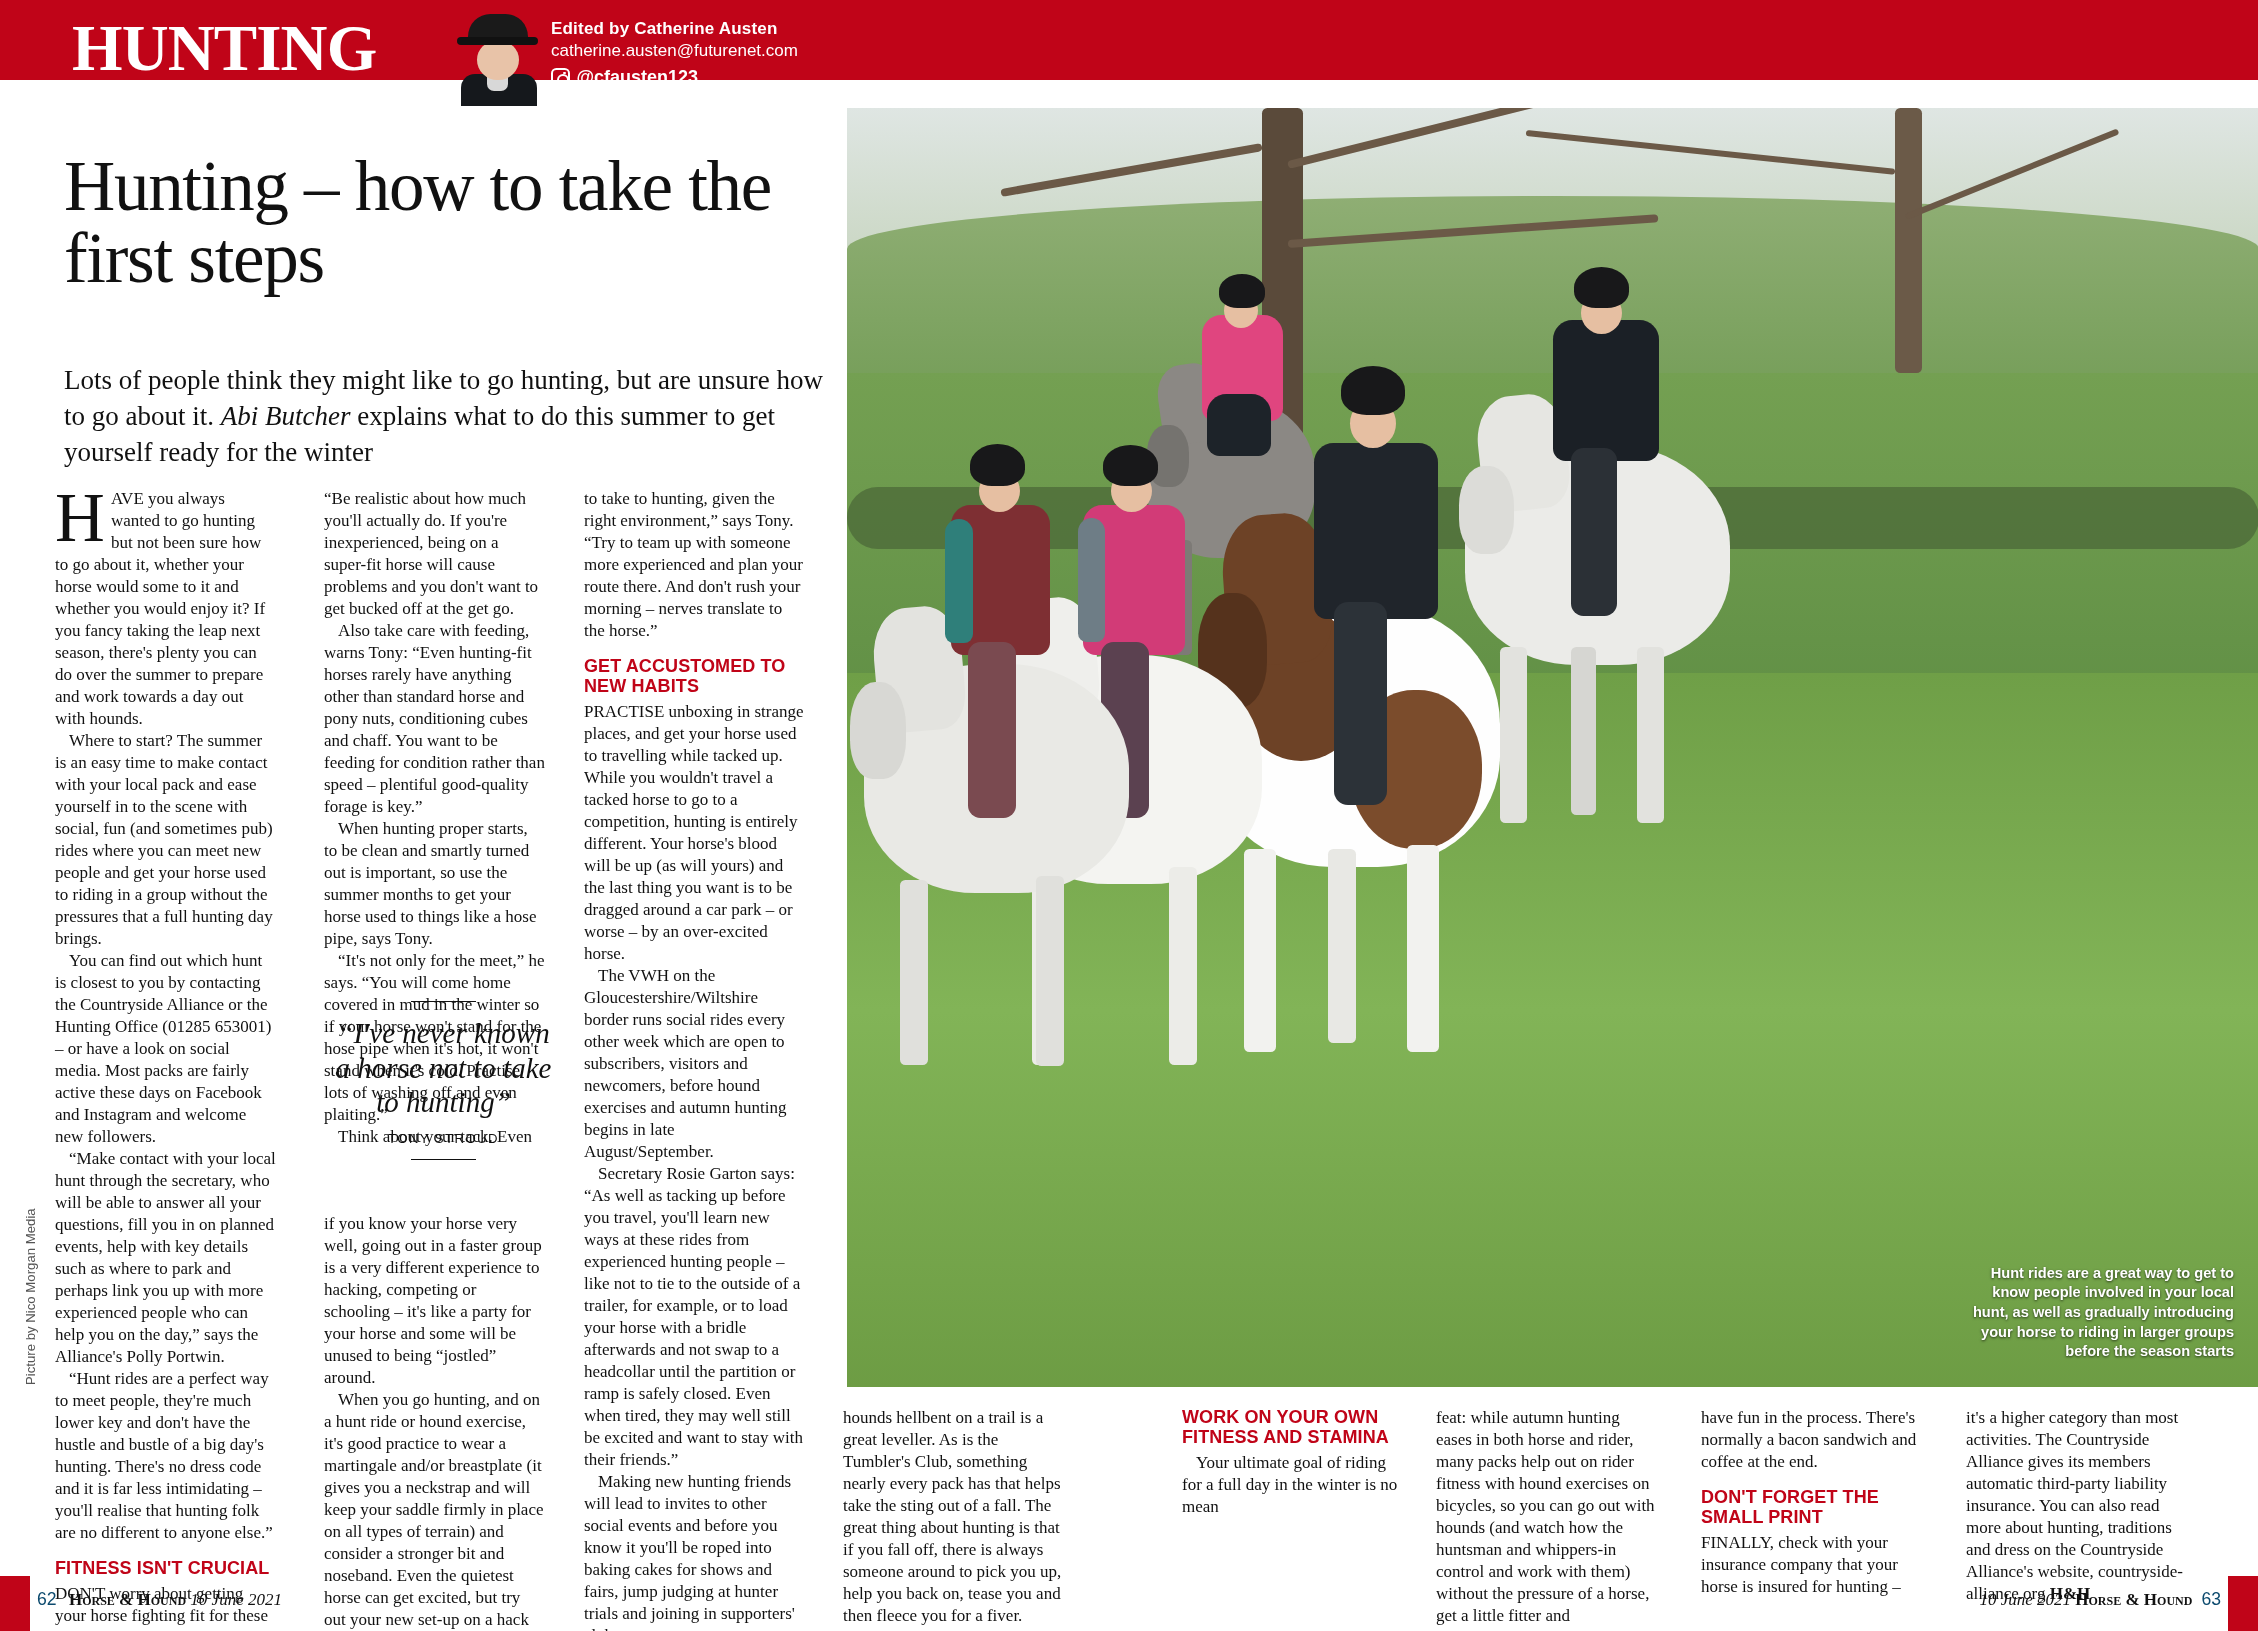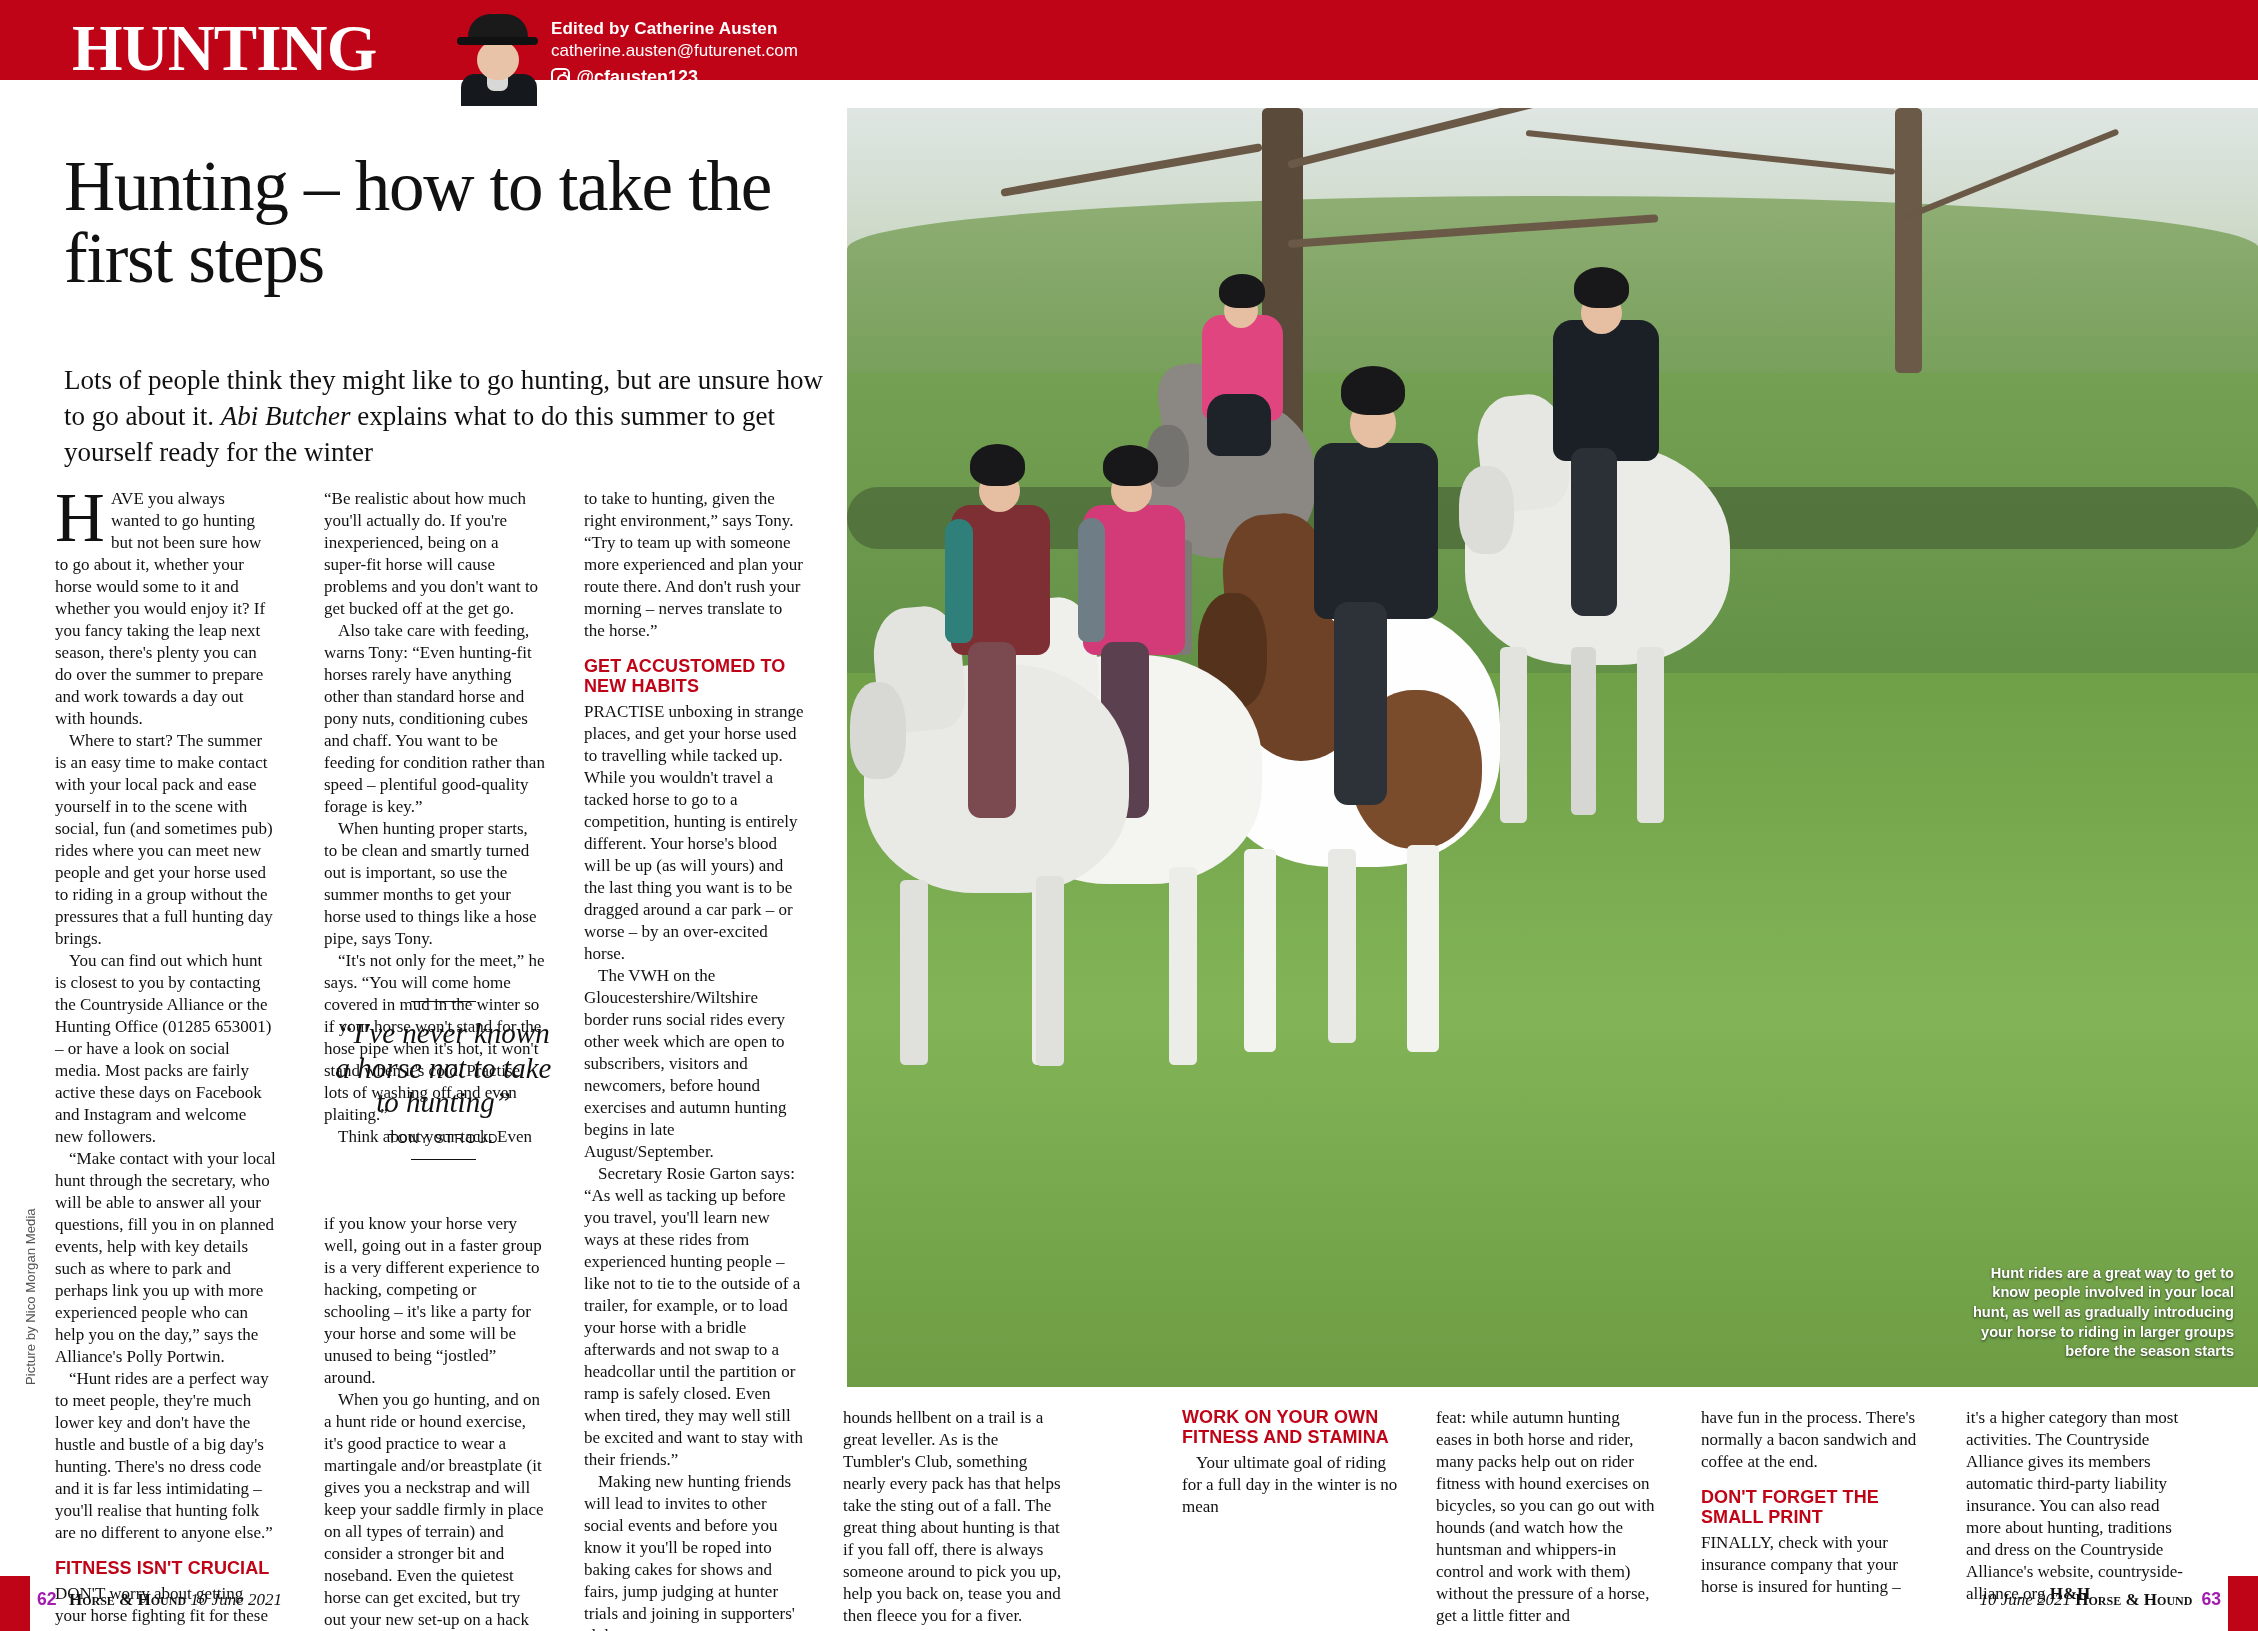--- a/index.html
+++ b/index.html
@@ -198,22 +198,22 @@
   }
   .botcol p { margin:0; text-indent:14px; }
   .botcol p.first { text-indent:0; }
 
   
   .folio-left {
     position:absolute; left:37px; bottom:21px;
     display:flex; align-items:center; gap:12.4px;
   }
   .folio-num {
-    font-family:"Liberation Sans", sans-serif; font-weight:bold;
-    font-size:17.6px; color:#a21caf;
+    font-family:"Liberation Sans", sans-serif; font-weight:normal;
+    font-size:17.6px; color:#0c4a6e;
   }
   .folio-text {
     font-family:"Liberation Serif", serif; font-size:17px; color:#111;
   }
   .folio-text b { font-variant:small-caps; }
   .folio-right {
     position:absolute; right:37px; bottom:21px;
     display:flex; align-items:center; gap:9px;
   }
   .footer-rule {

